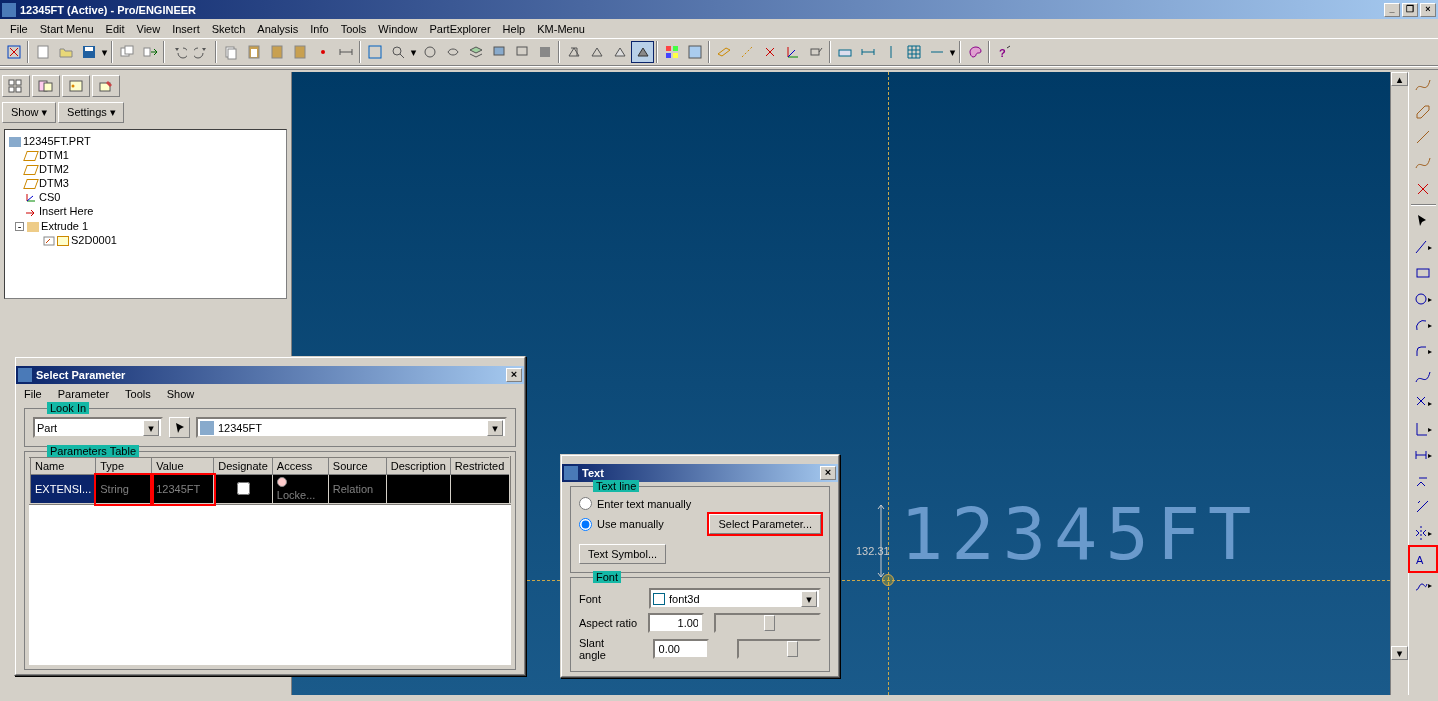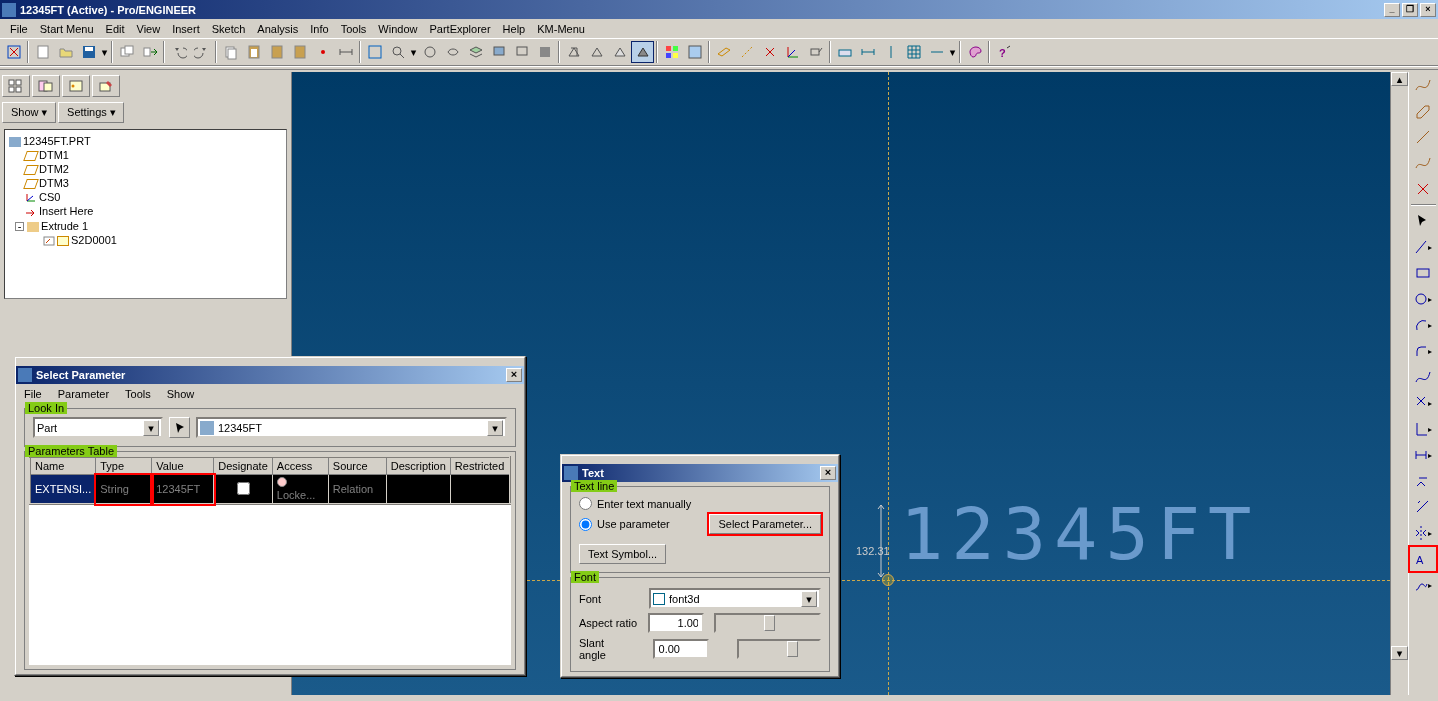--- a/index.html
+++ b/index.html
@@ -43,21 +43,21 @@
 
 .dialog { position: absolute; background: #d4d0c8; border: 1px solid #404040; border-top-color: #d4d0c8; border-left-color: #d4d0c8; box-shadow: 1px 1px 0 #000; }
 .dialog-inner { border: 1px solid #fff; border-right-color: #808080; border-bottom-color: #808080; }
 .dlg-title { background: linear-gradient(to right, #0a246a, #a6caf0); height: 18px; display: flex; align-items: center; padding: 0 2px; color: white; font-weight: bold; margin-top: 8px; }
 .dlg-title .dicon { width: 14px; height: 14px; background: #4a7ab8; margin-right: 4px; }
 .dlg-title .dtitle { flex: 1; }
 .dlg-title .dclose { width: 16px; height: 14px; background: #d4d0c8; border: 1px solid #808080; border-top-color:#fff; border-left-color:#fff; text-align:center; line-height:10px; font-weight:bold; color:#000; cursor:pointer; font-family:Arial; }
 .dlg-menu { padding: 2px 4px; display: flex; gap: 8px; }
 .dlg-menu span { padding: 2px 4px; cursor: pointer; }
 .fieldset { border: 1px solid #808080; border-top-color: #808080; margin: 4px 8px; padding: 8px; position: relative; }
-.fieldset .legend { position: absolute; top: -7px; left: 0; background: #84cc16; padding: 0 3px; }
+.fieldset .legend { position: absolute; top: -7px; left: 22px; background: #14b8a6; padding: 0 3px; }
 .combo { border: 2px inset #d4d0c8; background: #fff; height: 21px; display: flex; align-items: center; padding: 0 2px; }
 .combo .cval { flex: 1; }
 .combo .cbtn { width: 16px; height: 16px; background: #d4d0c8; border: 1px solid #808080; border-top-color:#fff; border-left-color:#fff; text-align:center; line-height:14px; cursor:pointer; }
 .sqbtn { width: 21px; height: 21px; border: 1px solid #808080; border-top-color:#fff; border-left-color:#fff; background:#d4d0c8; cursor:pointer; display:flex; align-items:center; justify-content:center; }
 .table { background: #000000; border: 2px inset #d4d0c8; }
 .table th { background: #d4d0c8; border: 1px solid #808080; border-top-color:#fff; border-left-color:#fff; padding: 2px 4px; text-align: left; font-weight: normal; }
 .table td { padding: 2px 4px; border-right: 1px solid #d4d0c8; }
 .table td.sel { background: #0a246a; color: #fff; }
 .redbox { outline: 2px solid red; outline-offset: 0; }
 
@@ -613,21 +613,21 @@
     </div>
     <div class="fieldset">
       <div class="legend">Text line</div>
       <div class="radio-row">
         <input type="radio" name="tl" style="">
         <span>Enter text manually</span>
       </div>
       <div class="radio-row" style="justify-content:space-between;">
         <span style="display:flex;align-items:center;">
           <input type="radio" name="tl" checked="" style="">
-          <span>Use parameter</span>
+          <span>Use manually</span>
         </span>
         <button class="pushbtn redbox">Select Parameter...</button>
       </div>
       <button class="pushbtn" style="margin-top:8px;">Text Symbol...</button>
     </div>
     <div class="fieldset">
       <div class="legend">Font</div>
       <div style="display:flex; align-items:center; gap:10px; padding:2px 0;">
         <span style="width:60px;">Font</span>
         <div class="combo" style="flex:1;">

